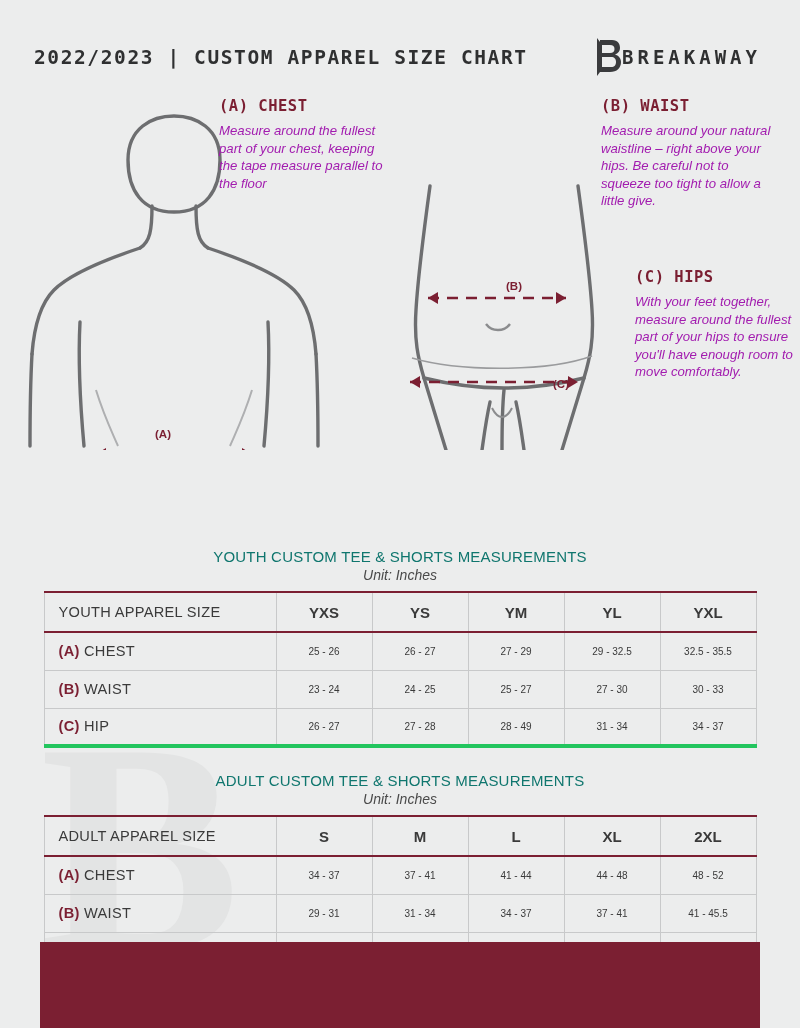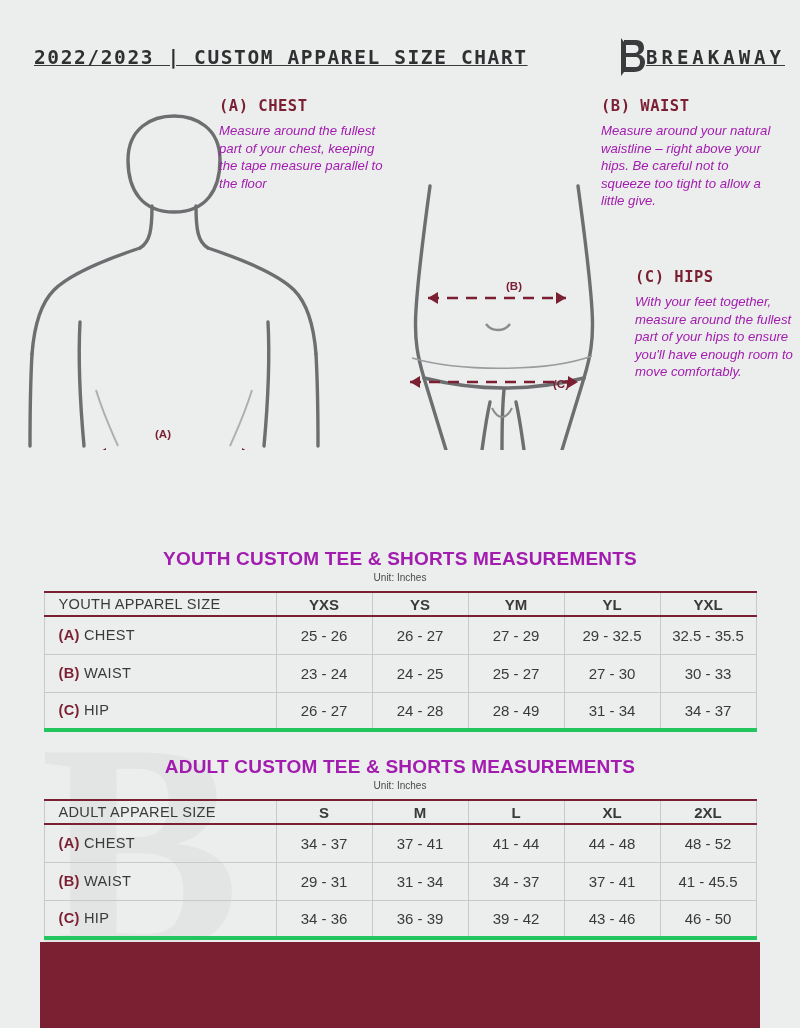--- a/index.html
+++ b/index.html
@@ -28,25 +28,24 @@
     font-weight: bold;
     color: #e3e4e4;
     line-height: 1;
     user-select: none;
     z-index: 0;
   }
   
   .header {
     position: relative;
     z-index: 2;
-    padding: 38px 15px 0 34px;
+    padding: 38px 39px 0 34px;
     display: flex;
     align-items: center;
     justify-content: space-between;
-    text-decoration: underline;
   }
   .header-title {
     font-family: "DejaVu Sans Mono", monospace;
     font-size: 19.5px;
     font-weight: bold;
     letter-spacing: 1.6px;
     color: #2f3031;
     white-space: nowrap;
   }
   .brand {
@@ -96,50 +95,51 @@
     position: absolute;
     font-size: 11.5px;
     font-weight: bold;
     color: #7b1f32;
     font-family: "Liberation Sans", sans-serif;
   }
   
   .table-block { position: relative; z-index: 2; }
   .tbl-title {
     text-align: center;
-    font-size: 19px;
-    font-weight: bold;
-    color: #a21caf;
+    font-size: 15px;
+    font-weight: normal;
+    color: #0f766e;
     letter-spacing: 0.2px;
   }
   .tbl-unit {
     text-align: center;
-    font-size: 10px;
+    font-size: 14px;
+    font-style: italic;
     color: #4a4a4a;
     margin-top: 2px;
     margin-bottom: 8px;
   }
   table {
     border-collapse: collapse;
     width: 712px;
     margin: 0 auto;
     table-layout: fixed;
   }
   th, td {
     border: 1px solid #c8c9ca;
     height: 38px;
     text-align: center;
-    font-size: 15px;
+    font-size: 10px;
     color: #3a3a3a;
     background: transparent;
   }
   thead th {
     font-weight: bold;
     font-size: 15px;
-    height: 24px;
+    height: 40px;
     border-top: 2px solid #7b1f32;
     border-bottom: 2px solid #7b1f32;
   }
   thead th.rowhead {
     text-align: left;
     padding-left: 14px;
     font-weight: normal;
     font-size: 14.6px;
     letter-spacing: 0.3px;
   }
@@ -313,21 +313,21 @@
           <td class="rowhead"><span class="tag">(B)</span> <span>WAIST</span></td>
           <td>23 - 24</td>
           <td>24 - 25</td>
           <td>25 - 27</td>
           <td>27 - 30</td>
           <td>30 - 33</td>
         </tr>
         <tr>
           <td class="rowhead"><span class="tag">(C)</span> <span>HIP</span></td>
           <td>26 - 27</td>
-          <td>24 - 28</td>
+          <td>27 - 28</td>
           <td>28 - 49</td>
           <td>31 - 34</td>
           <td>34 - 37</td>
         </tr>
       </tbody>
     </table>
   </div>
 
   <div class="table-block" style="margin-top:24px;">
     <div class="tbl-title">ADULT CUSTOM TEE &amp; SHORTS MEASUREMENTS</div>

